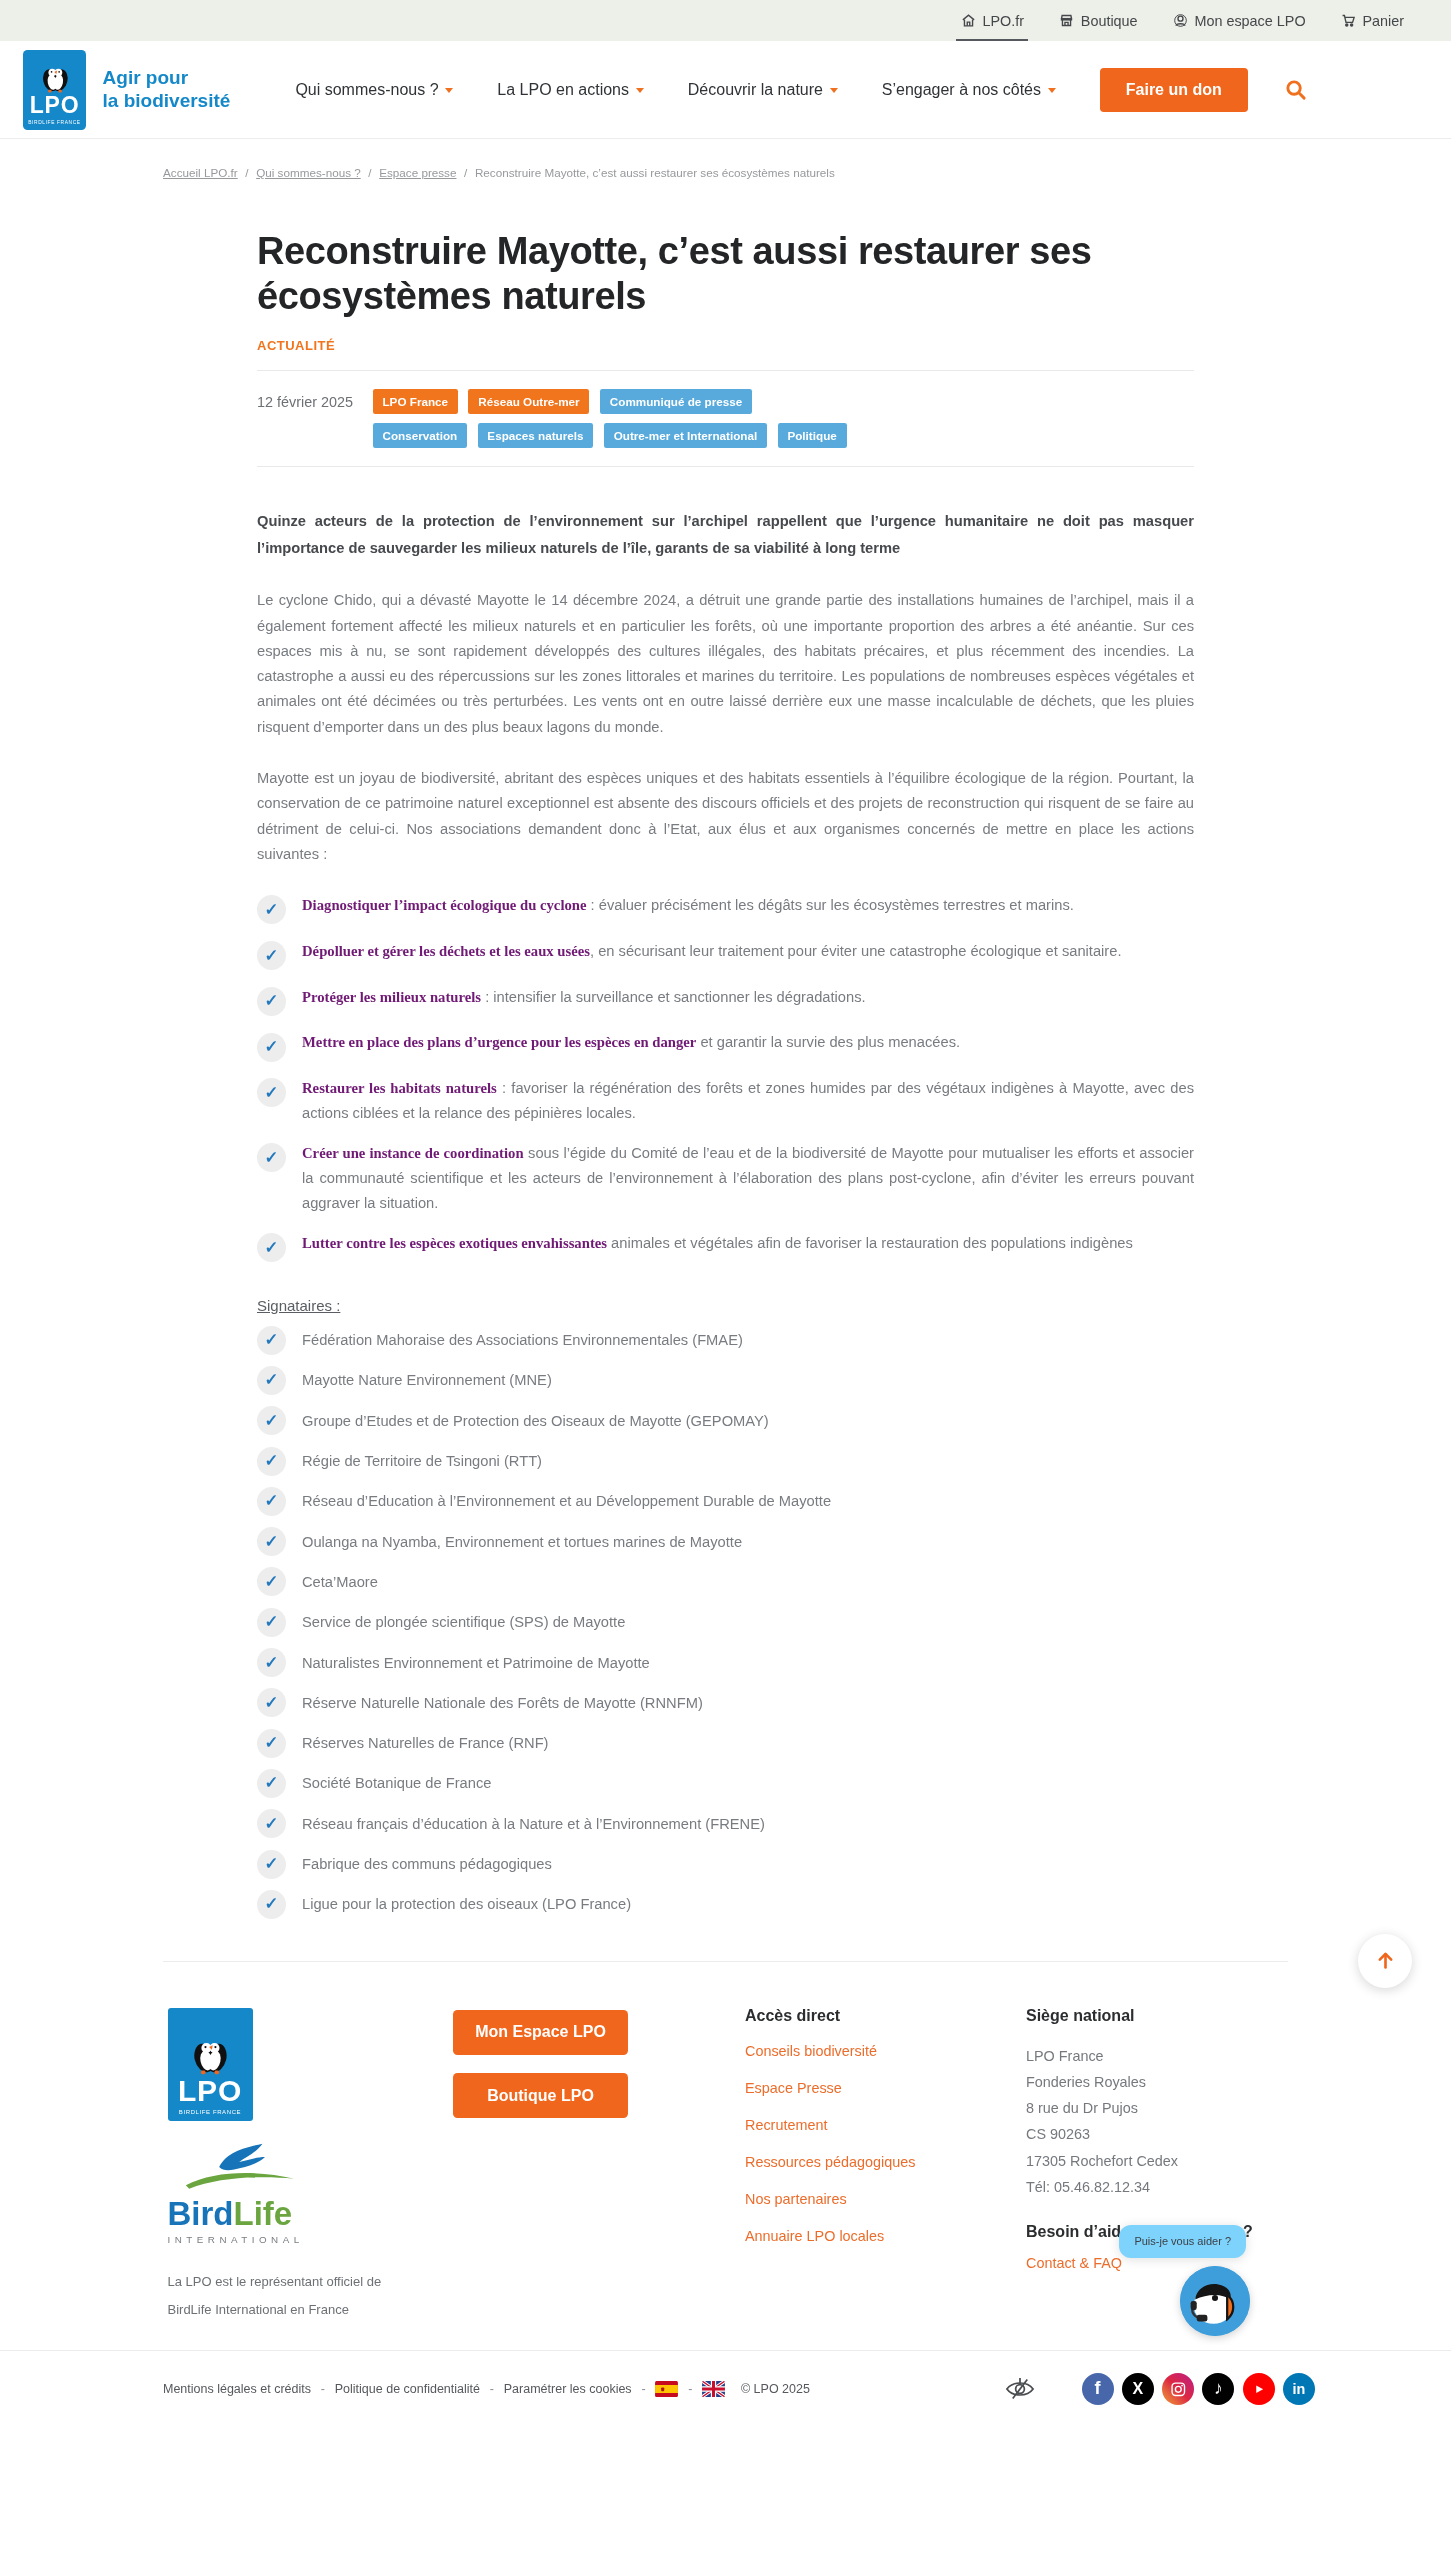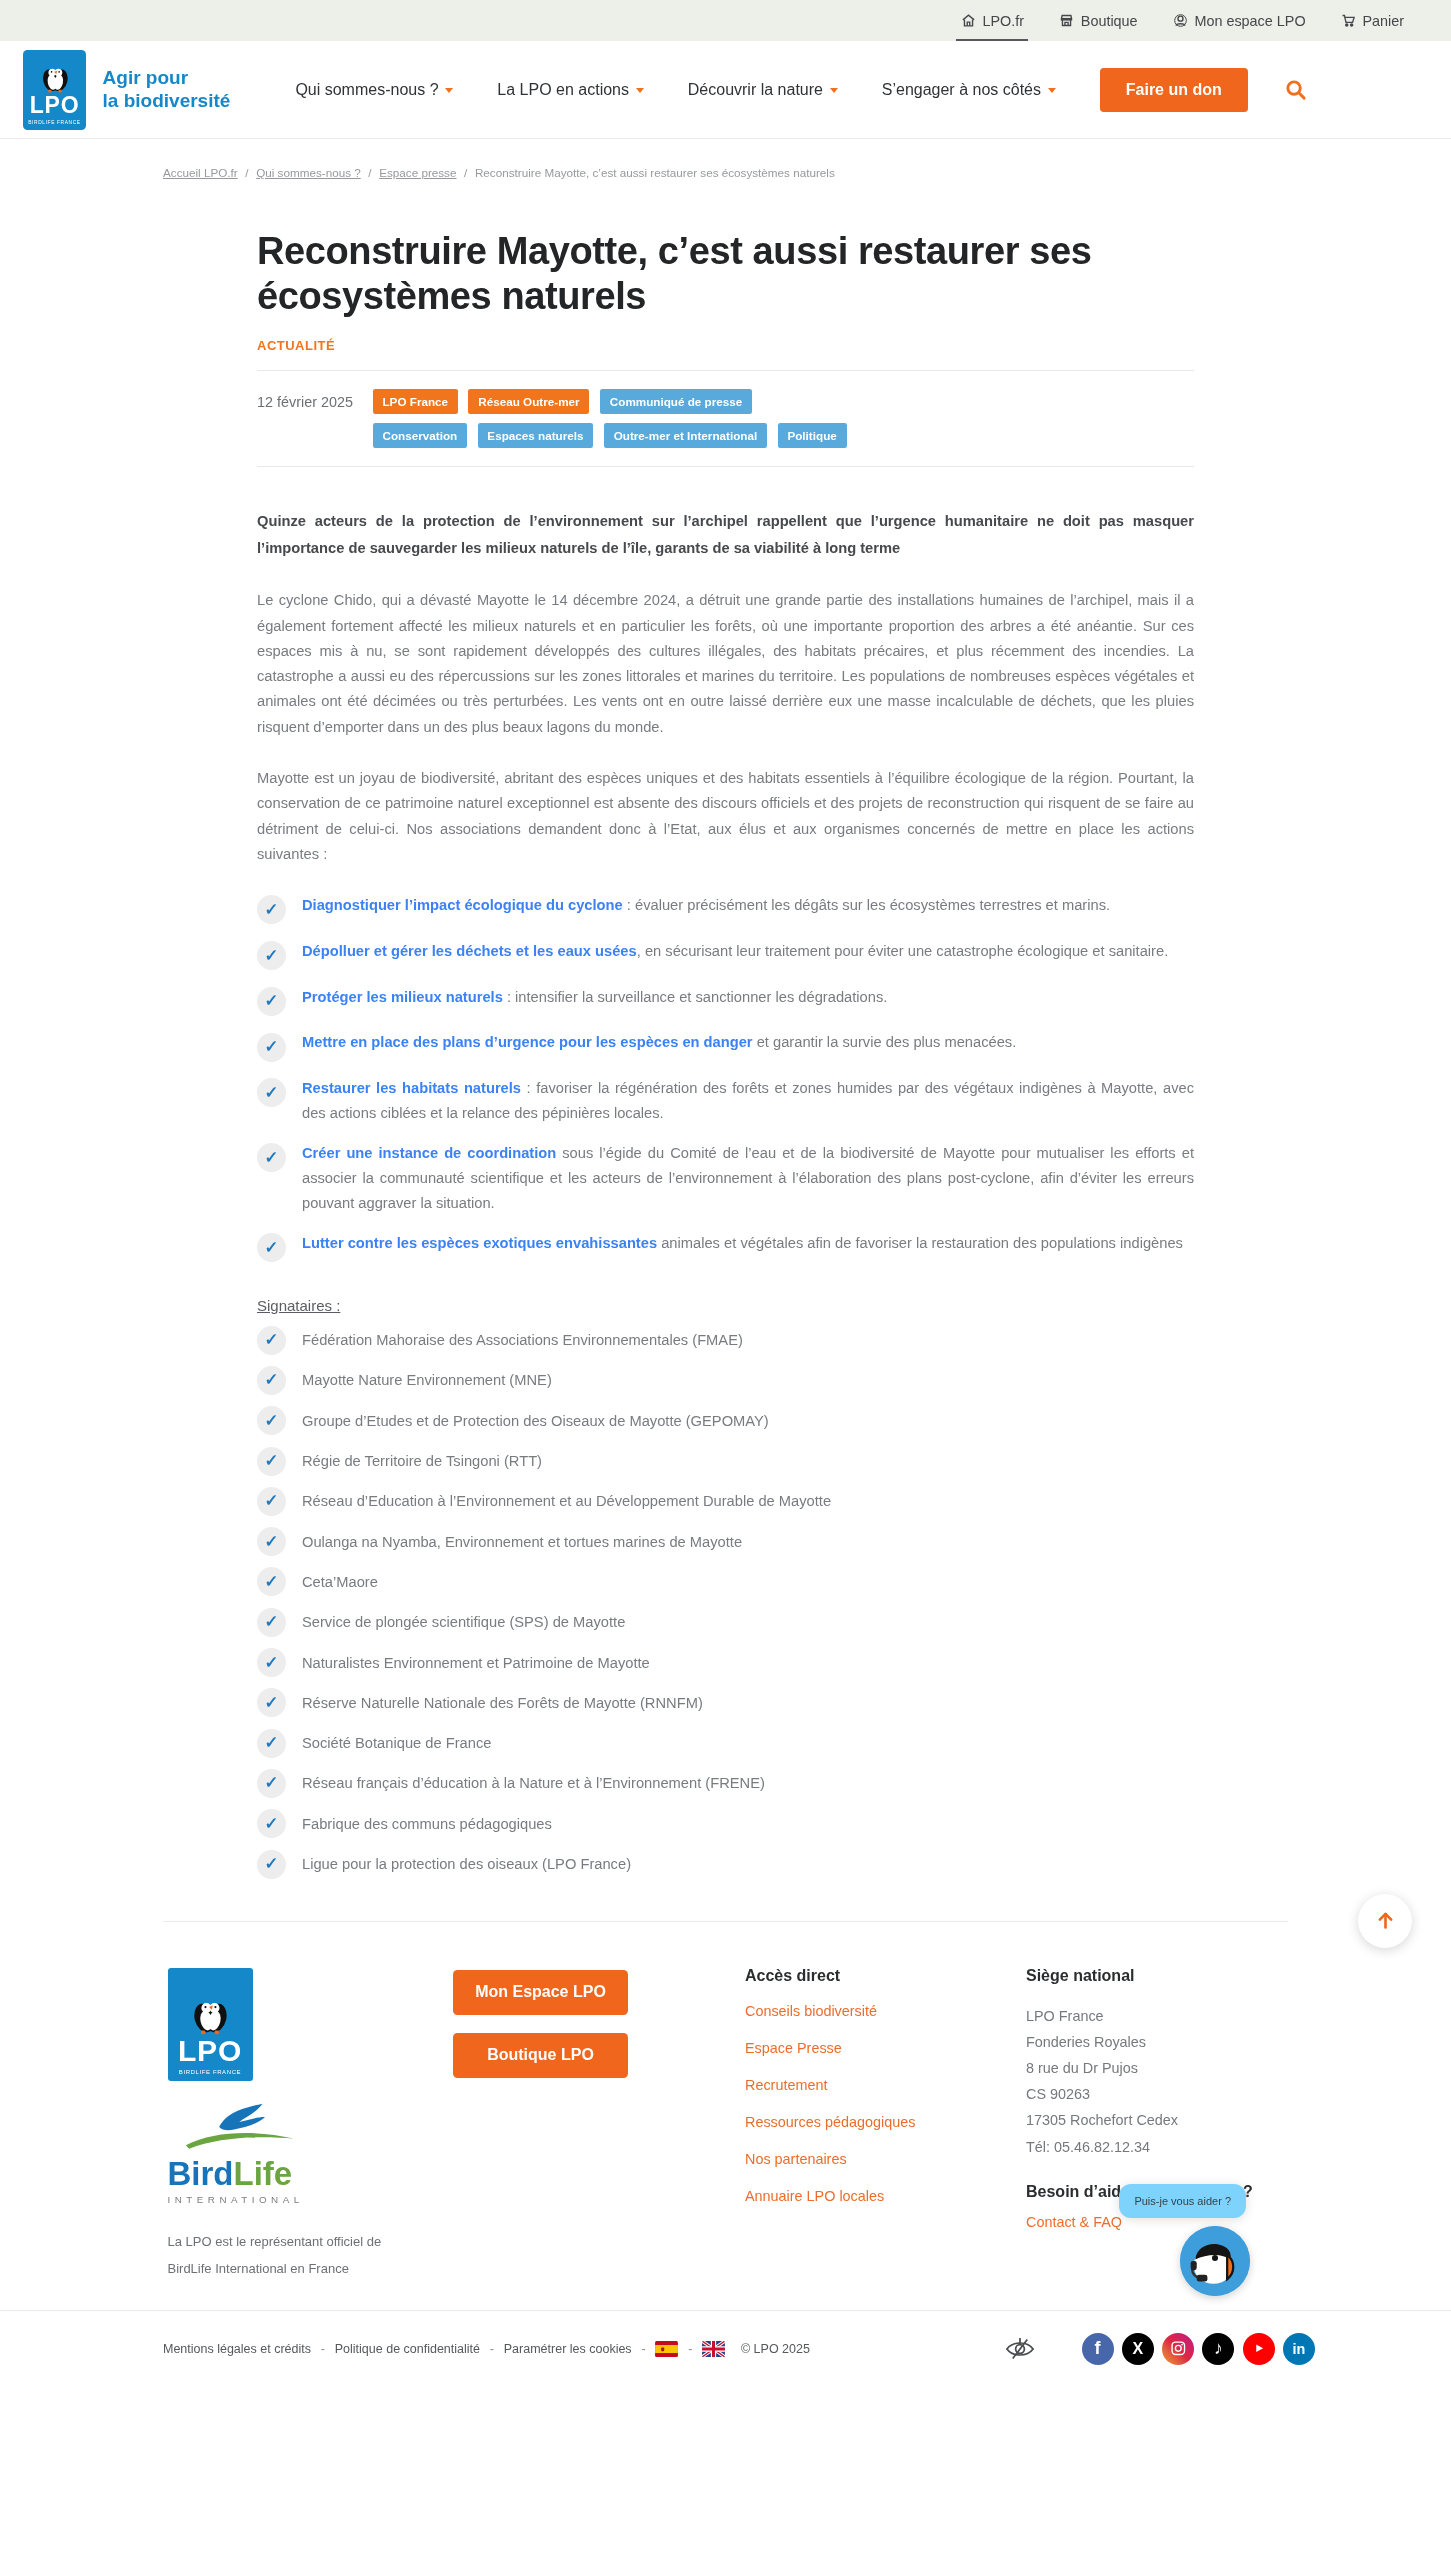--- a/index.html
+++ b/index.html
@@ -84,21 +84,21 @@
   }
   .body-p { margin:26px 0; font-size:14.7px; line-height:1.72; text-align:justify; color:#787c81; }
 
   .action-item { display:flex; gap:16px; margin:14.4px 0; }
   .check-circle {
     flex:0 0 29px; width:29px; height:29px; border-radius:50%; background:#ededee;
     display:flex; align-items:center; justify-content:center; margin-top:2.3px;
   }
   .check-circle::after { content:"✓"; color:#2279bd; font-weight:bold; font-size:16.6px; }
   .action-text { margin:0; font-size:14.7px; line-height:1.72; text-align:justify; color:#787c81; }
-  .action-text strong { color:#3b82f6; }
+  .action-text strong { color:#701a75;font-family:Liberation Serif, serif; }
 
   .signataires { margin:35px 0 6px; color:#5a5e63; font-size:15px; text-decoration:underline; }
   .signatory { display:flex; align-items:center; gap:16px; margin:11.3px 0; }
   .signatory .check-circle { margin-top:0; }
   .signatory-label { font-size:14.7px; color:#787c81; }
 
   
   .pre-footer { width:1125px; margin:42px auto 0; position:relative; }
   .pre-footer hr { border:none; border-top:0.8px solid #ececec; }
   .scroll-top {
@@ -378,20 +378,24 @@
       <span class="check-circle"></span>
       <span class="signatory-label">Service de plongée scientifique (SPS) de Mayotte</span>
     </div>
   <div class="signatory">
       <span class="check-circle"></span>
       <span class="signatory-label">Naturalistes Environnement et Patrimoine de Mayotte</span>
     </div>
   <div class="signatory">
       <span class="check-circle"></span>
       <span class="signatory-label">Réserve Naturelle Nationale des Forêts de Mayotte (RNNFM)</span>
+    </div>
+  <div class="signatory">
+      <span class="check-circle"></span>
+      <span class="signatory-label">Réserves Naturelles de France (RNF)</span>
     </div>
   <div class="signatory">
       <span class="check-circle"></span>
       <span class="signatory-label">Société Botanique de France</span>
     </div>
   <div class="signatory">
       <span class="check-circle"></span>
       <span class="signatory-label">Réseau français d’éducation à la Nature et à l’Environnement (FRENE)</span>
     </div>
   <div class="signatory">

